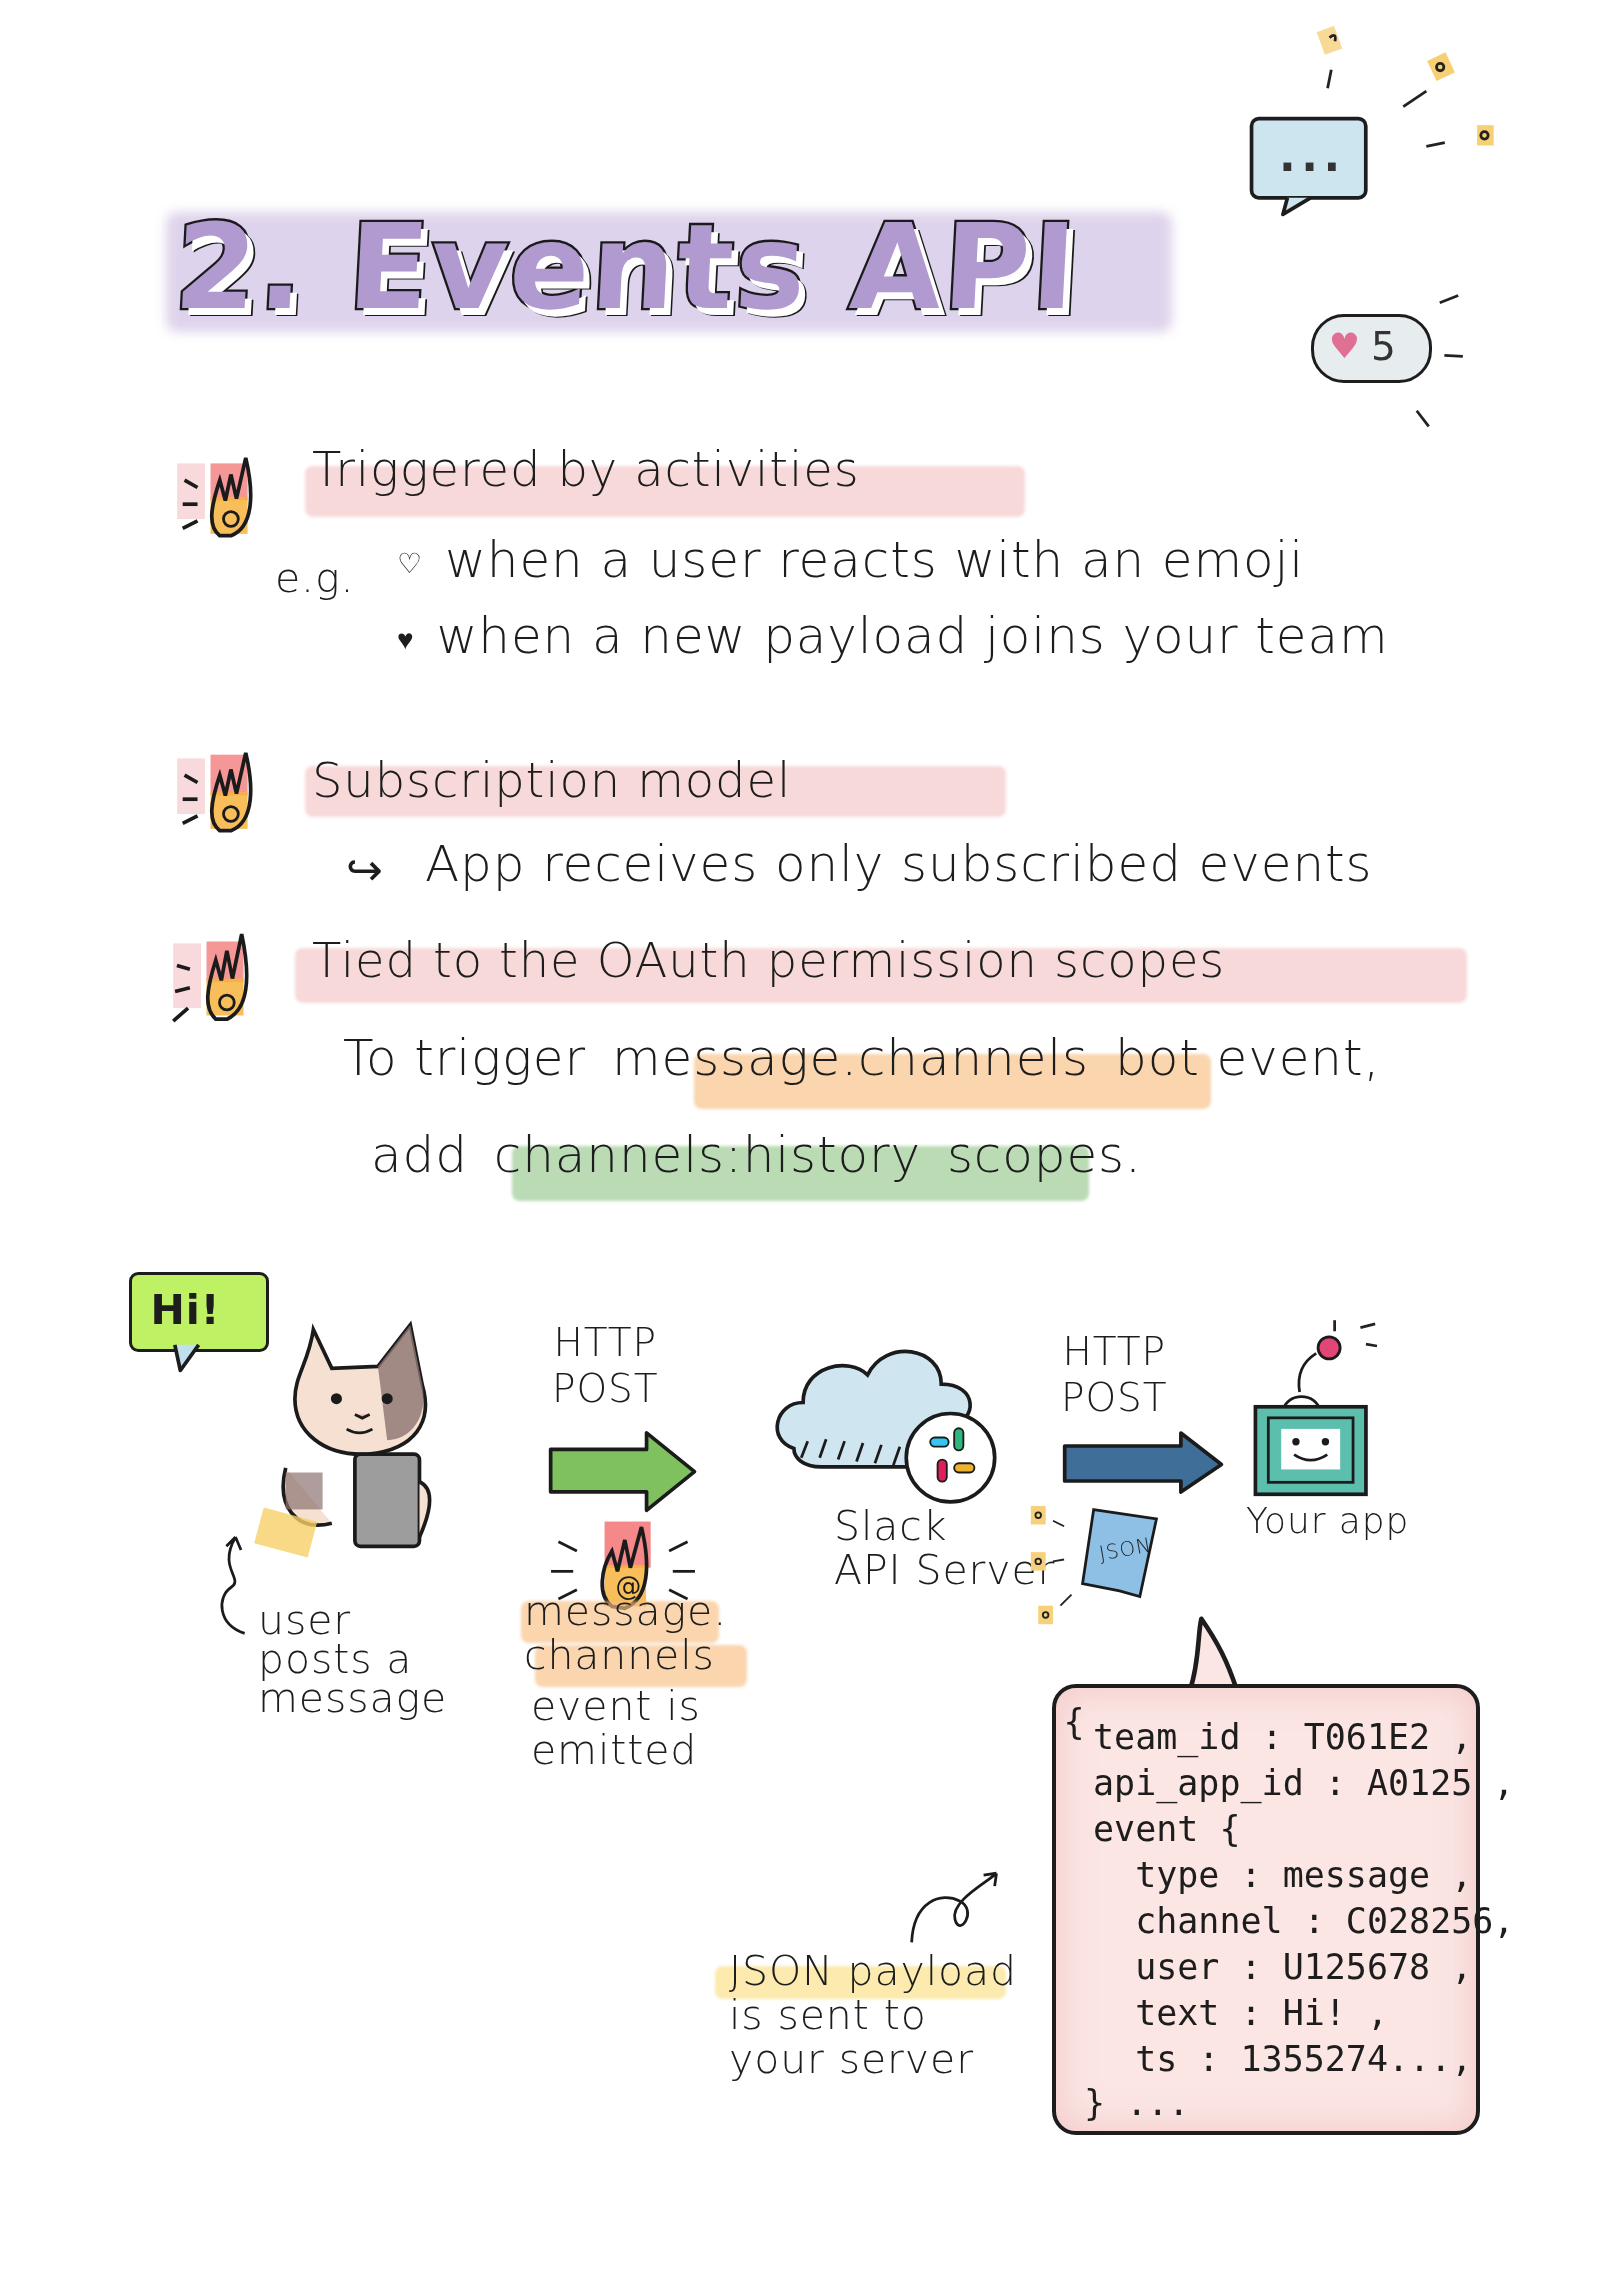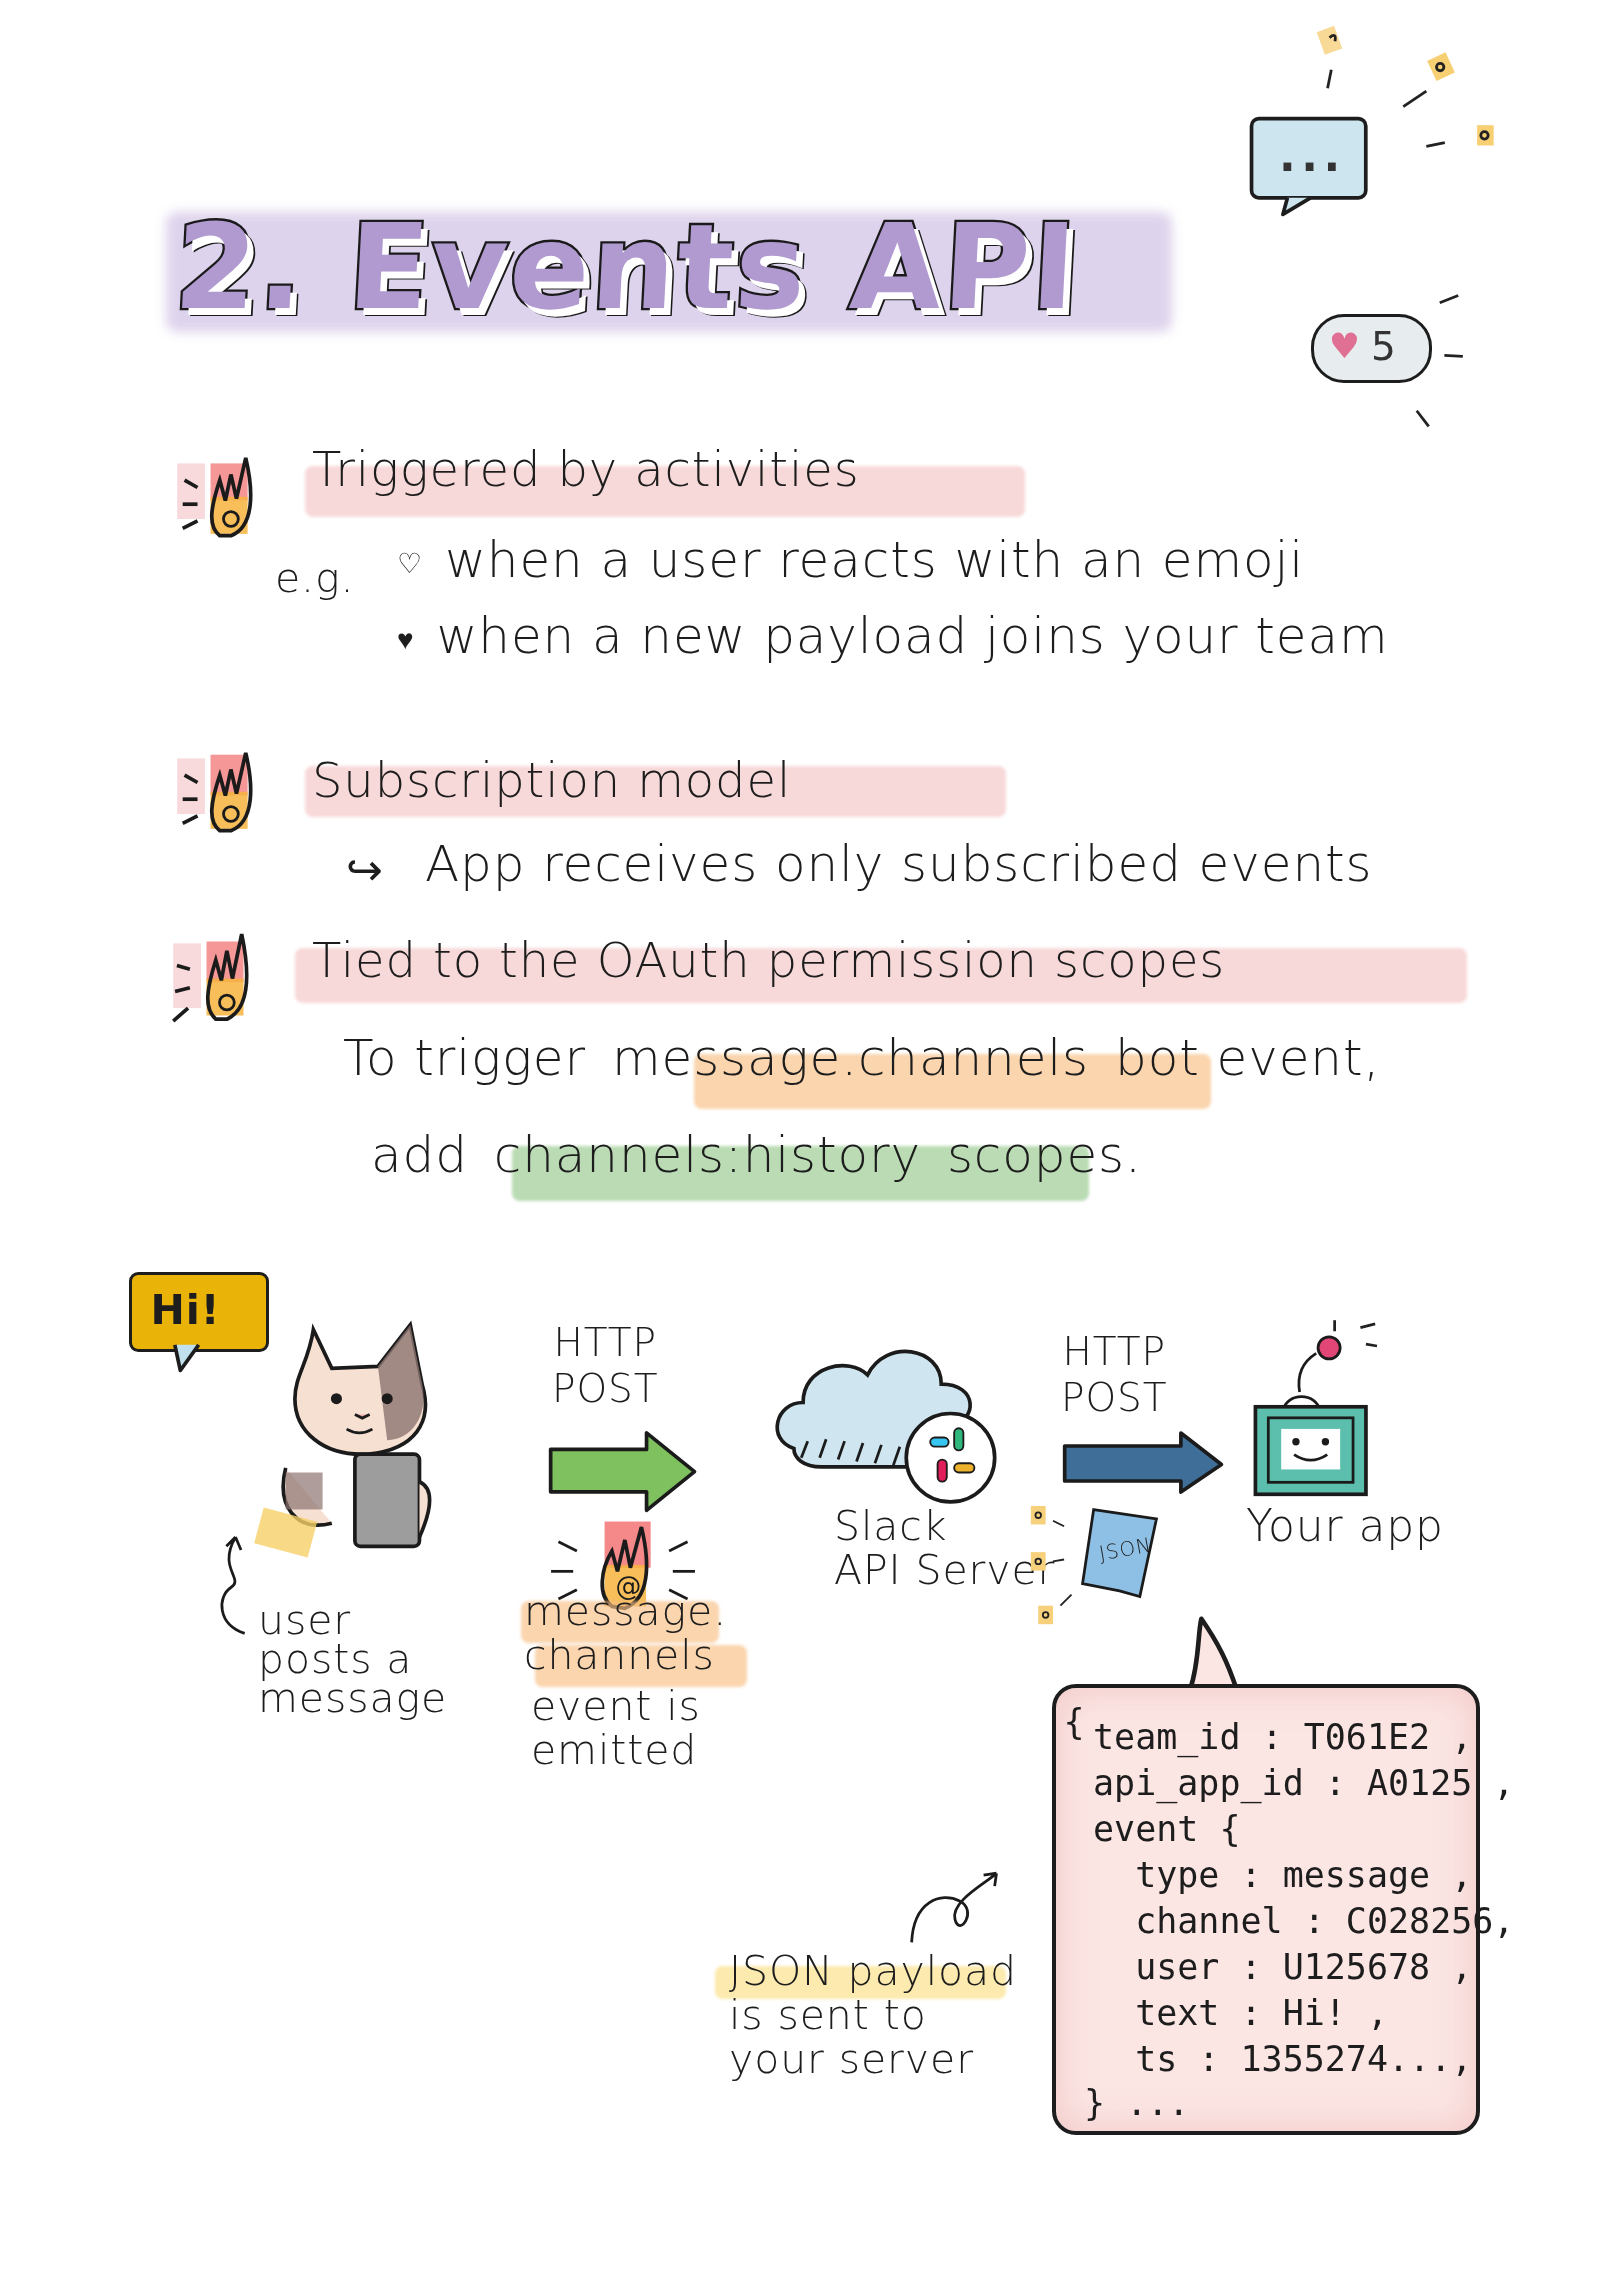--- a/index.html
+++ b/index.html
@@ -18,21 +18,21 @@
     border-radius:11px; filter:blur(5.5px); }
   .hl { position:absolute; border-radius:7.4px; filter:blur(1.4px); }
   .hl-pink { background:rgba(240,170,170,0.45); }
   .hl-orange { background:rgba(247,190,130,0.65); }
   .hl-green { background:rgba(140,195,130,0.6); }
   .hl-yellow { background:rgba(250,220,120,0.6); }
   .h1 { font-size:48px; }
   .body { font-size:50px; }
   .small { font-size:41px; }
   .mono { font-family:"DejaVu Sans Mono", monospace; font-size:35px; line-height:46px; color:#1d1d1d; }
-  .bubble-blue { background:#eab308; border:3.7px solid #1d1d1d; border-radius:9.2px; }
+  .bubble-blue { background:#bef264; border:3.7px solid #1d1d1d; border-radius:9.2px; }
   .json-box { left:1052px; top:1684px; width:420px; height:443px; background:#fbe6e4;
     border:4.6px solid #1d1d1d; border-radius:24px; box-shadow:inset 0 0 37px rgba(235,170,170,0.5); }
   .pill { left:1311px; top:314px; width:115px; height:63px; border:3.7px solid #1d1d1d; border-radius:33px; background:#e7ecef; }
   svg { overflow:visible; }
 </style>
 </head>
 <body>
 
 <div class="abs title-wash"></div>
 <div class="abs title">2. Events API</div>
@@ -266,21 +266,21 @@
     <path d="M76 46 C60 56 55 70 58 88" fill="none" stroke="#1b1b1b" stroke-width="3"></path>
     <path d="M40 108 C44 88 76 88 80 108 Z" fill="#ffffff" stroke="#1b1b1b" stroke-width="3"></path>
     <rect x="10" y="104" width="120" height="95" fill="#5cbfae" stroke="#1b1b1b" stroke-width="4"></rect>
     <rect x="24" y="116" width="92" height="70" fill="none" stroke="#1b1b1b" stroke-width="3"></rect>
     <rect x="38" y="128" width="64" height="44" fill="#ffffff"></rect>
     <circle cx="54" cy="142" r="4" fill="#1b1b1b"></circle>
       <circle cx="86" cy="142" r="4" fill="#1b1b1b"></circle>
     <path d="M52 156 q18 12 36 0" fill="none" stroke="#1b1b1b" stroke-width="3"></path>
   </svg>
 </div>
-<div class="abs hand small" style="left:1246px;top:1500px;font-size:44px;">Your app</div>
+<div class="abs hand small" style="left:1246px;top:1500px;font-size:36px;">Your app</div>
 
 <div class="abs" style="left:904px;top:1864px;">
   <svg width="102" height="83" viewBox="0 0 110 90">
       <path d="M8 85 C10 40 40 30 60 40 C80 50 60 80 55 60 C50 40 90 20 100 10 M100 10 l-14 2 M100 10 l-2 14" fill="none" stroke="#1b1b1b" stroke-width="3"></path>
     </svg>
 </div>
 <div class="hl hl-yellow" style="left:715px;top:1966px;width:291px;height:33px;"></div>
 <div class="abs hand small" style="left:729px;top:1949px;line-height:44px;">
   <div>JSON payload</div>
   <div>is sent to</div>

